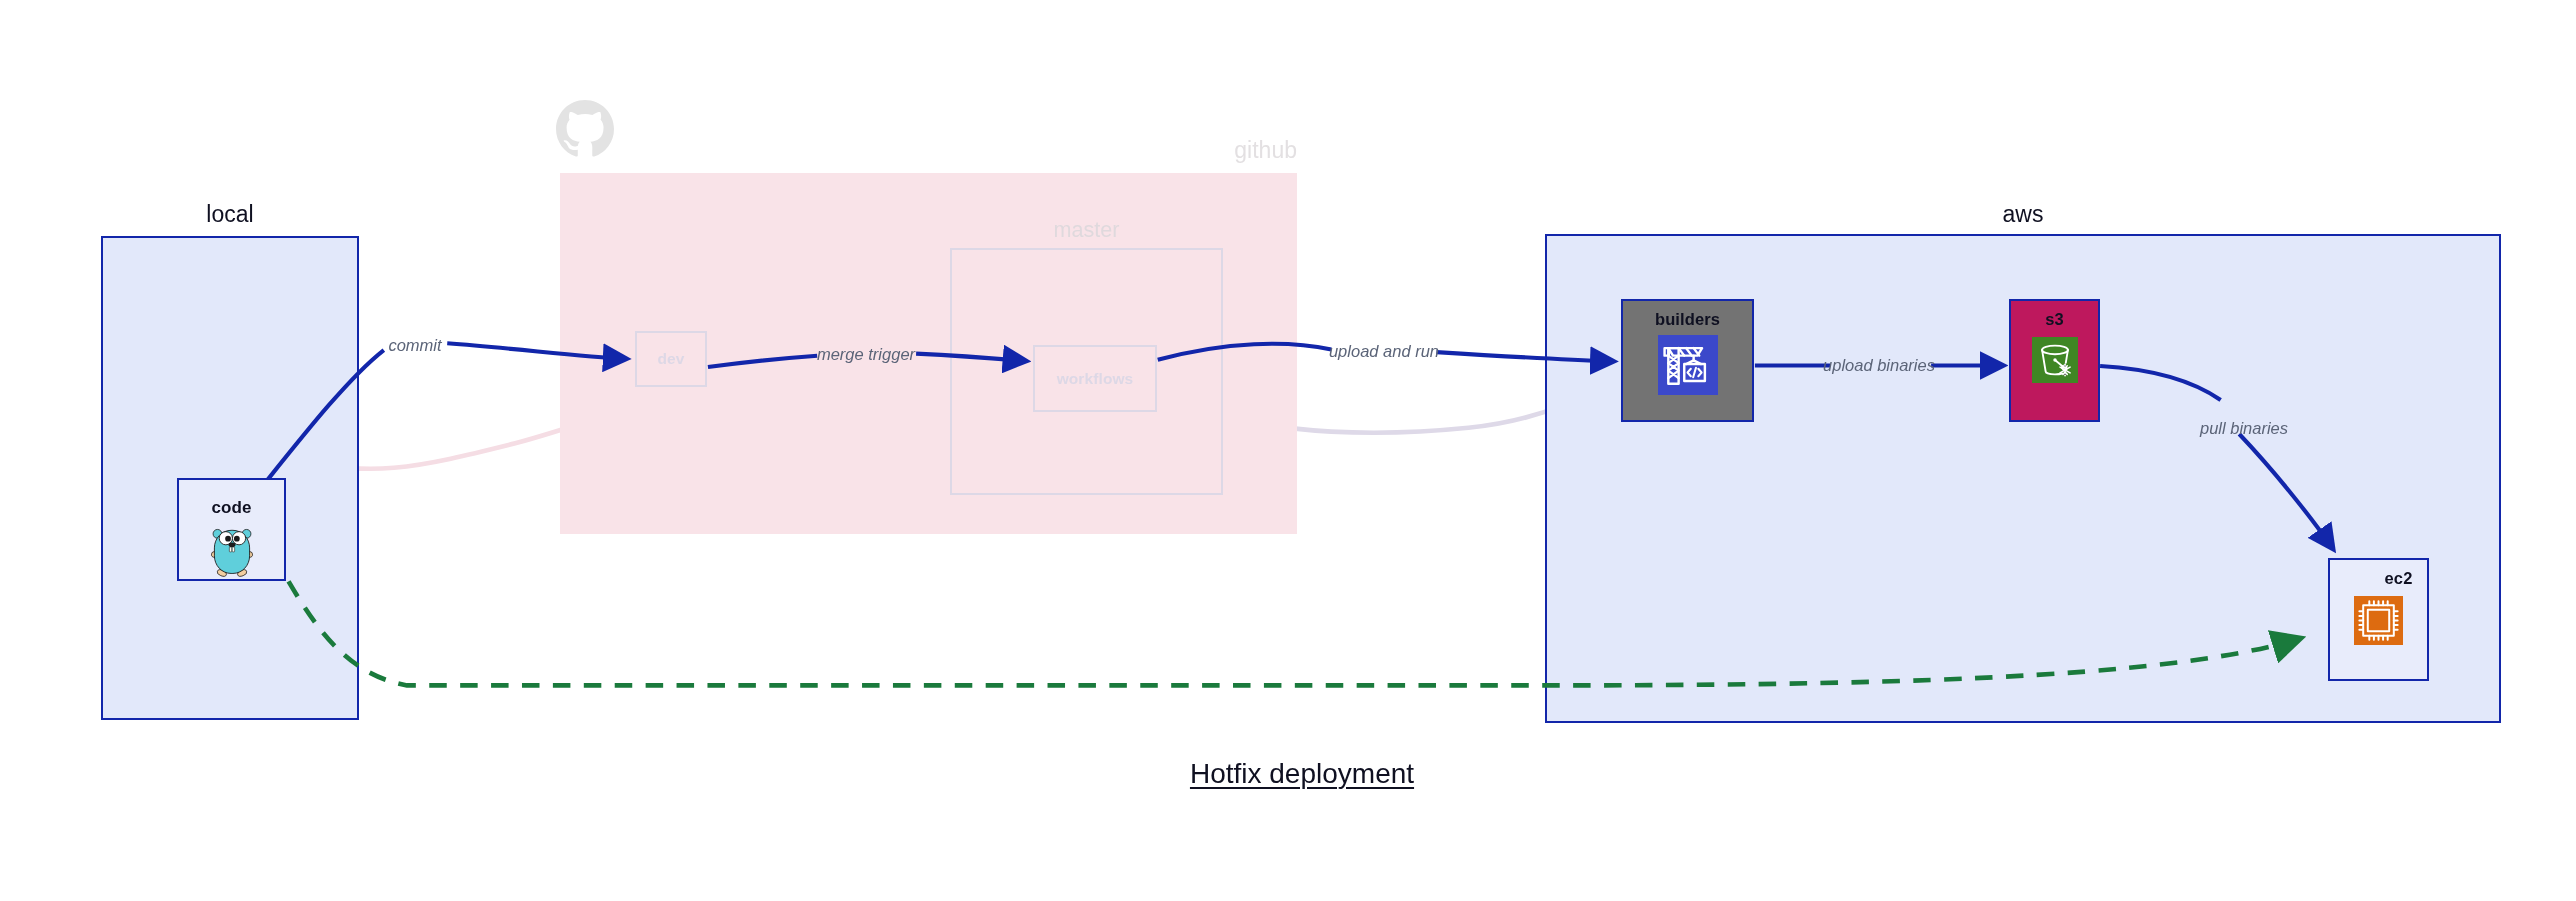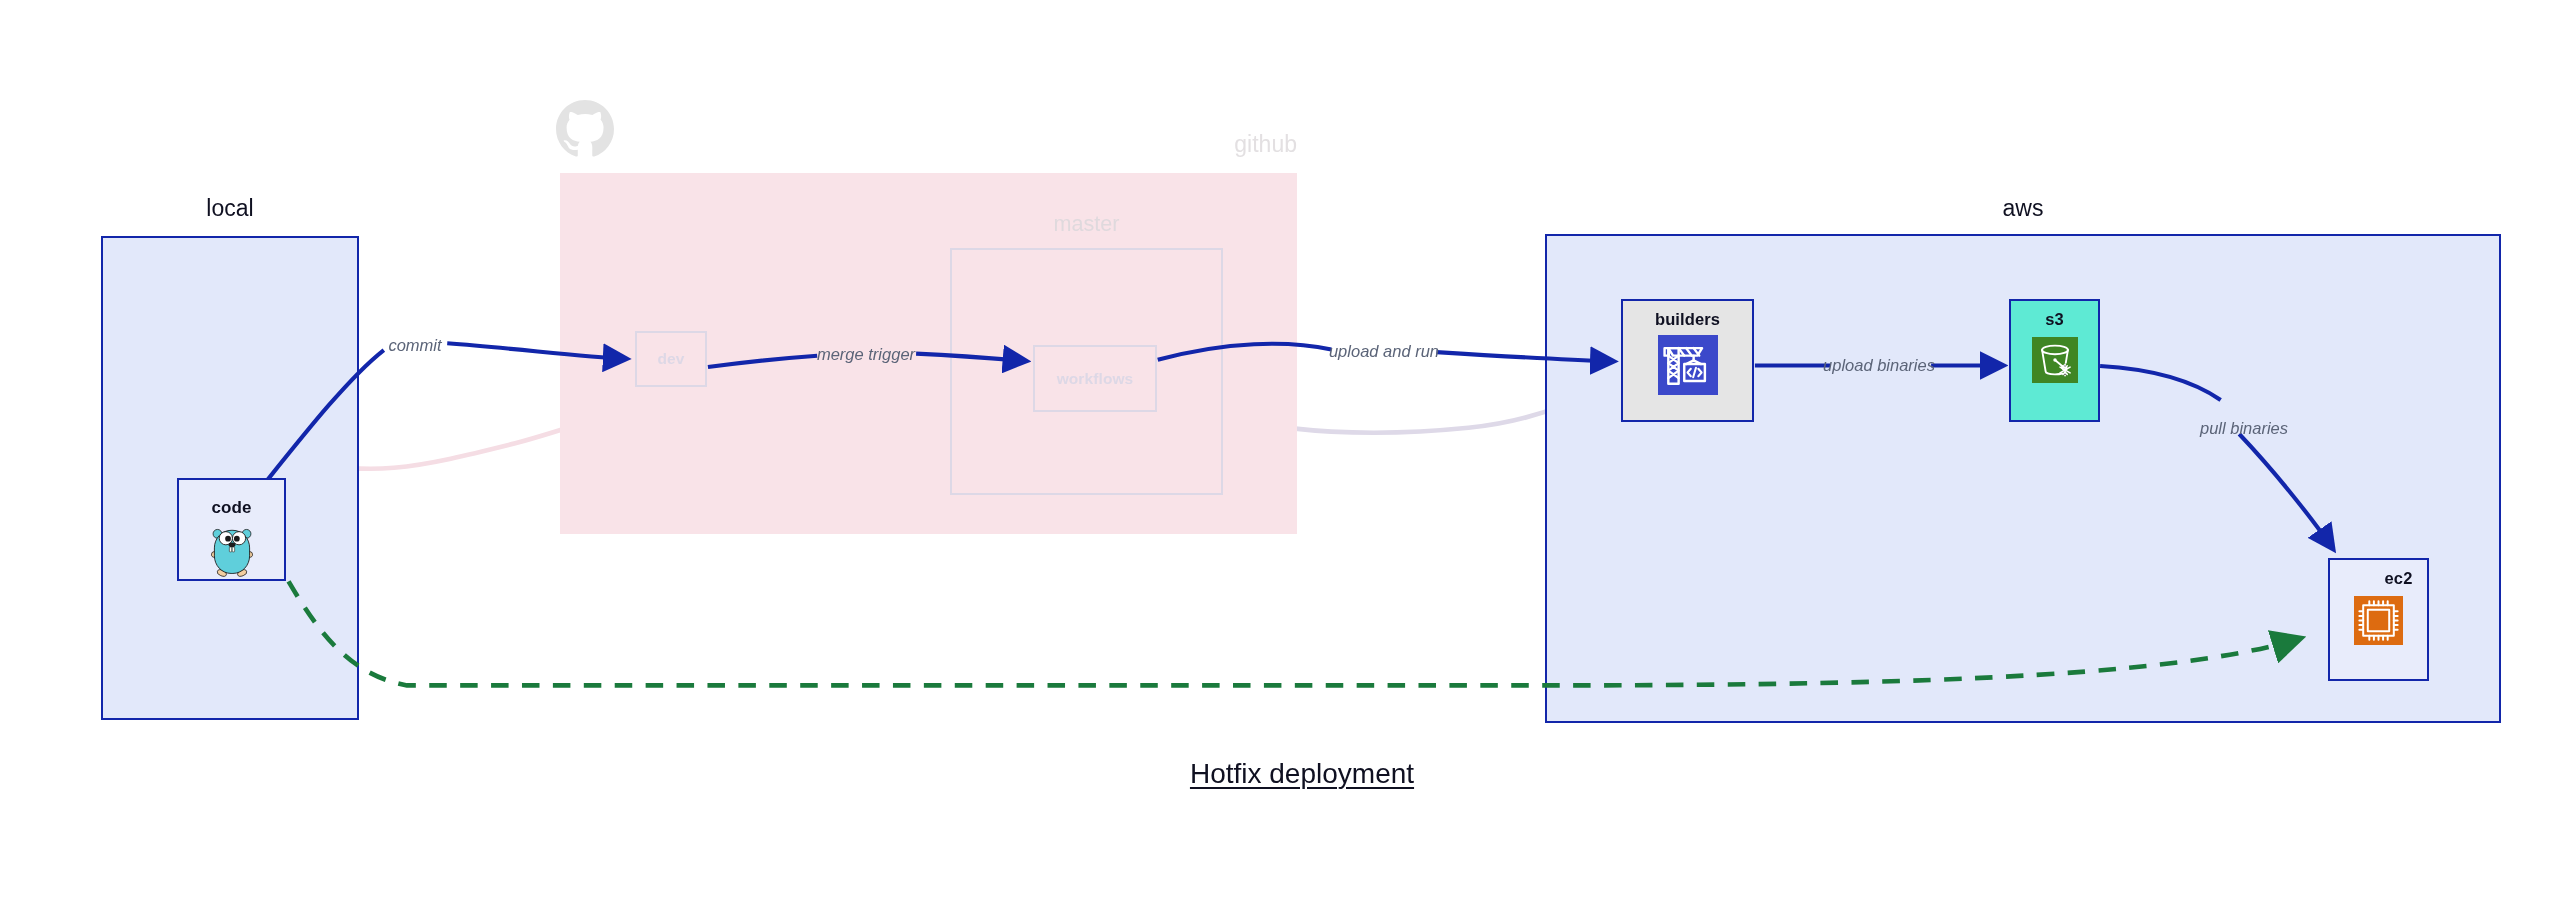--- a/index.html
+++ b/index.html
@@ -31,20 +31,21 @@
   
   .group-box {
     position: absolute;
     box-sizing: border-box;
   }
   .group-label {
     position: absolute;
     text-align: center;
     white-space: nowrap;
     font-weight: 400;
+    margin-top: 6px;
   }
   
   .node {
     position: absolute;
     box-sizing: border-box;
     display: flex;
     flex-direction: column;
     align-items: center;
     justify-content: flex-start;
   }
@@ -197,21 +198,21 @@
     <div class="node-label faded-text" style="font-size:15.5px; color:#ddd8e6;">dev</div>
   </div>
 
   <div class="node" style="left:1033px; top:345px; width:124px; height:67px;
               background:transparent; border:2.1px solid #ddd8e6;
               justify-content:center;">
     <div class="node-label faded-text" style="font-size:15.5px; color:#ddd8e6;">workflows</div>
   </div>
 
   <div class="node" style="left:1621px; top:299px; width:133px; height:123px;
-              background:#e5e5e5; border:2.6px solid #1226aa; padding-top:9.3px;">
+              background:#737373; border:2.6px solid #1226aa; padding-top:9.3px;">
     <div class="node-label" style="font-size:16.5px;">builders</div>
     <div class="node-icon" style="margin-top:6.2px; width:60px; height:60px; background:#3b48ca;">
       <svg viewBox="0 0 64 64" width="60" height="60" aria-hidden="true">
         <g fill="none" stroke="#ffffff" stroke-width="2.6" stroke-linejoin="round" stroke-linecap="round">
 
           <rect x="11" y="14" width="11" height="38"></rect>
           <path d="M11 22 L22 30 M22 22 L11 30 M11 30 L22 38 M22 30 L11 38 M11 38 L22 46 M22 38 L11 46"></path>
 
           <rect x="7" y="14" width="4.5" height="8"></rect>
 
@@ -227,21 +228,21 @@
         <g fill="none" stroke="#ffffff" stroke-width="2.2" stroke-linecap="round" stroke-linejoin="round">
           <path d="M35 36 L31.5 40 L35 44"></path>
           <path d="M43 36 L46.5 40 L43 44"></path>
           <path d="M40.5 35 L37.5 45"></path>
         </g>
       </svg>
     </div>
   </div>
 
   <div class="node" style="left:2009px; top:299px; width:91px; height:123px;
-              background:#5eead4; border:2.6px solid #1226aa; padding-top:9.3px;">
+              background:#be185d; border:2.6px solid #1226aa; padding-top:9.3px;">
     <div class="node-label" style="font-size:16.5px;">s3</div>
     <div class="node-icon" style="margin-top:8.2px; width:46px; height:46px; background:#3f8624;">
       <svg viewBox="0 0 64 64" width="46" height="46" aria-hidden="true">
         <g fill="none" stroke="#ffffff" stroke-width="2.6" stroke-linecap="round" stroke-linejoin="round">
 
           <path d="M14 18 L19 48 C19 50.5 26 52 32 52 C36 52 39.5 51.6 42 50.8"></path>
           <path d="M50 18 L47 36"></path>
 
           <ellipse cx="32" cy="18" rx="18" ry="6"></ellipse>
 

